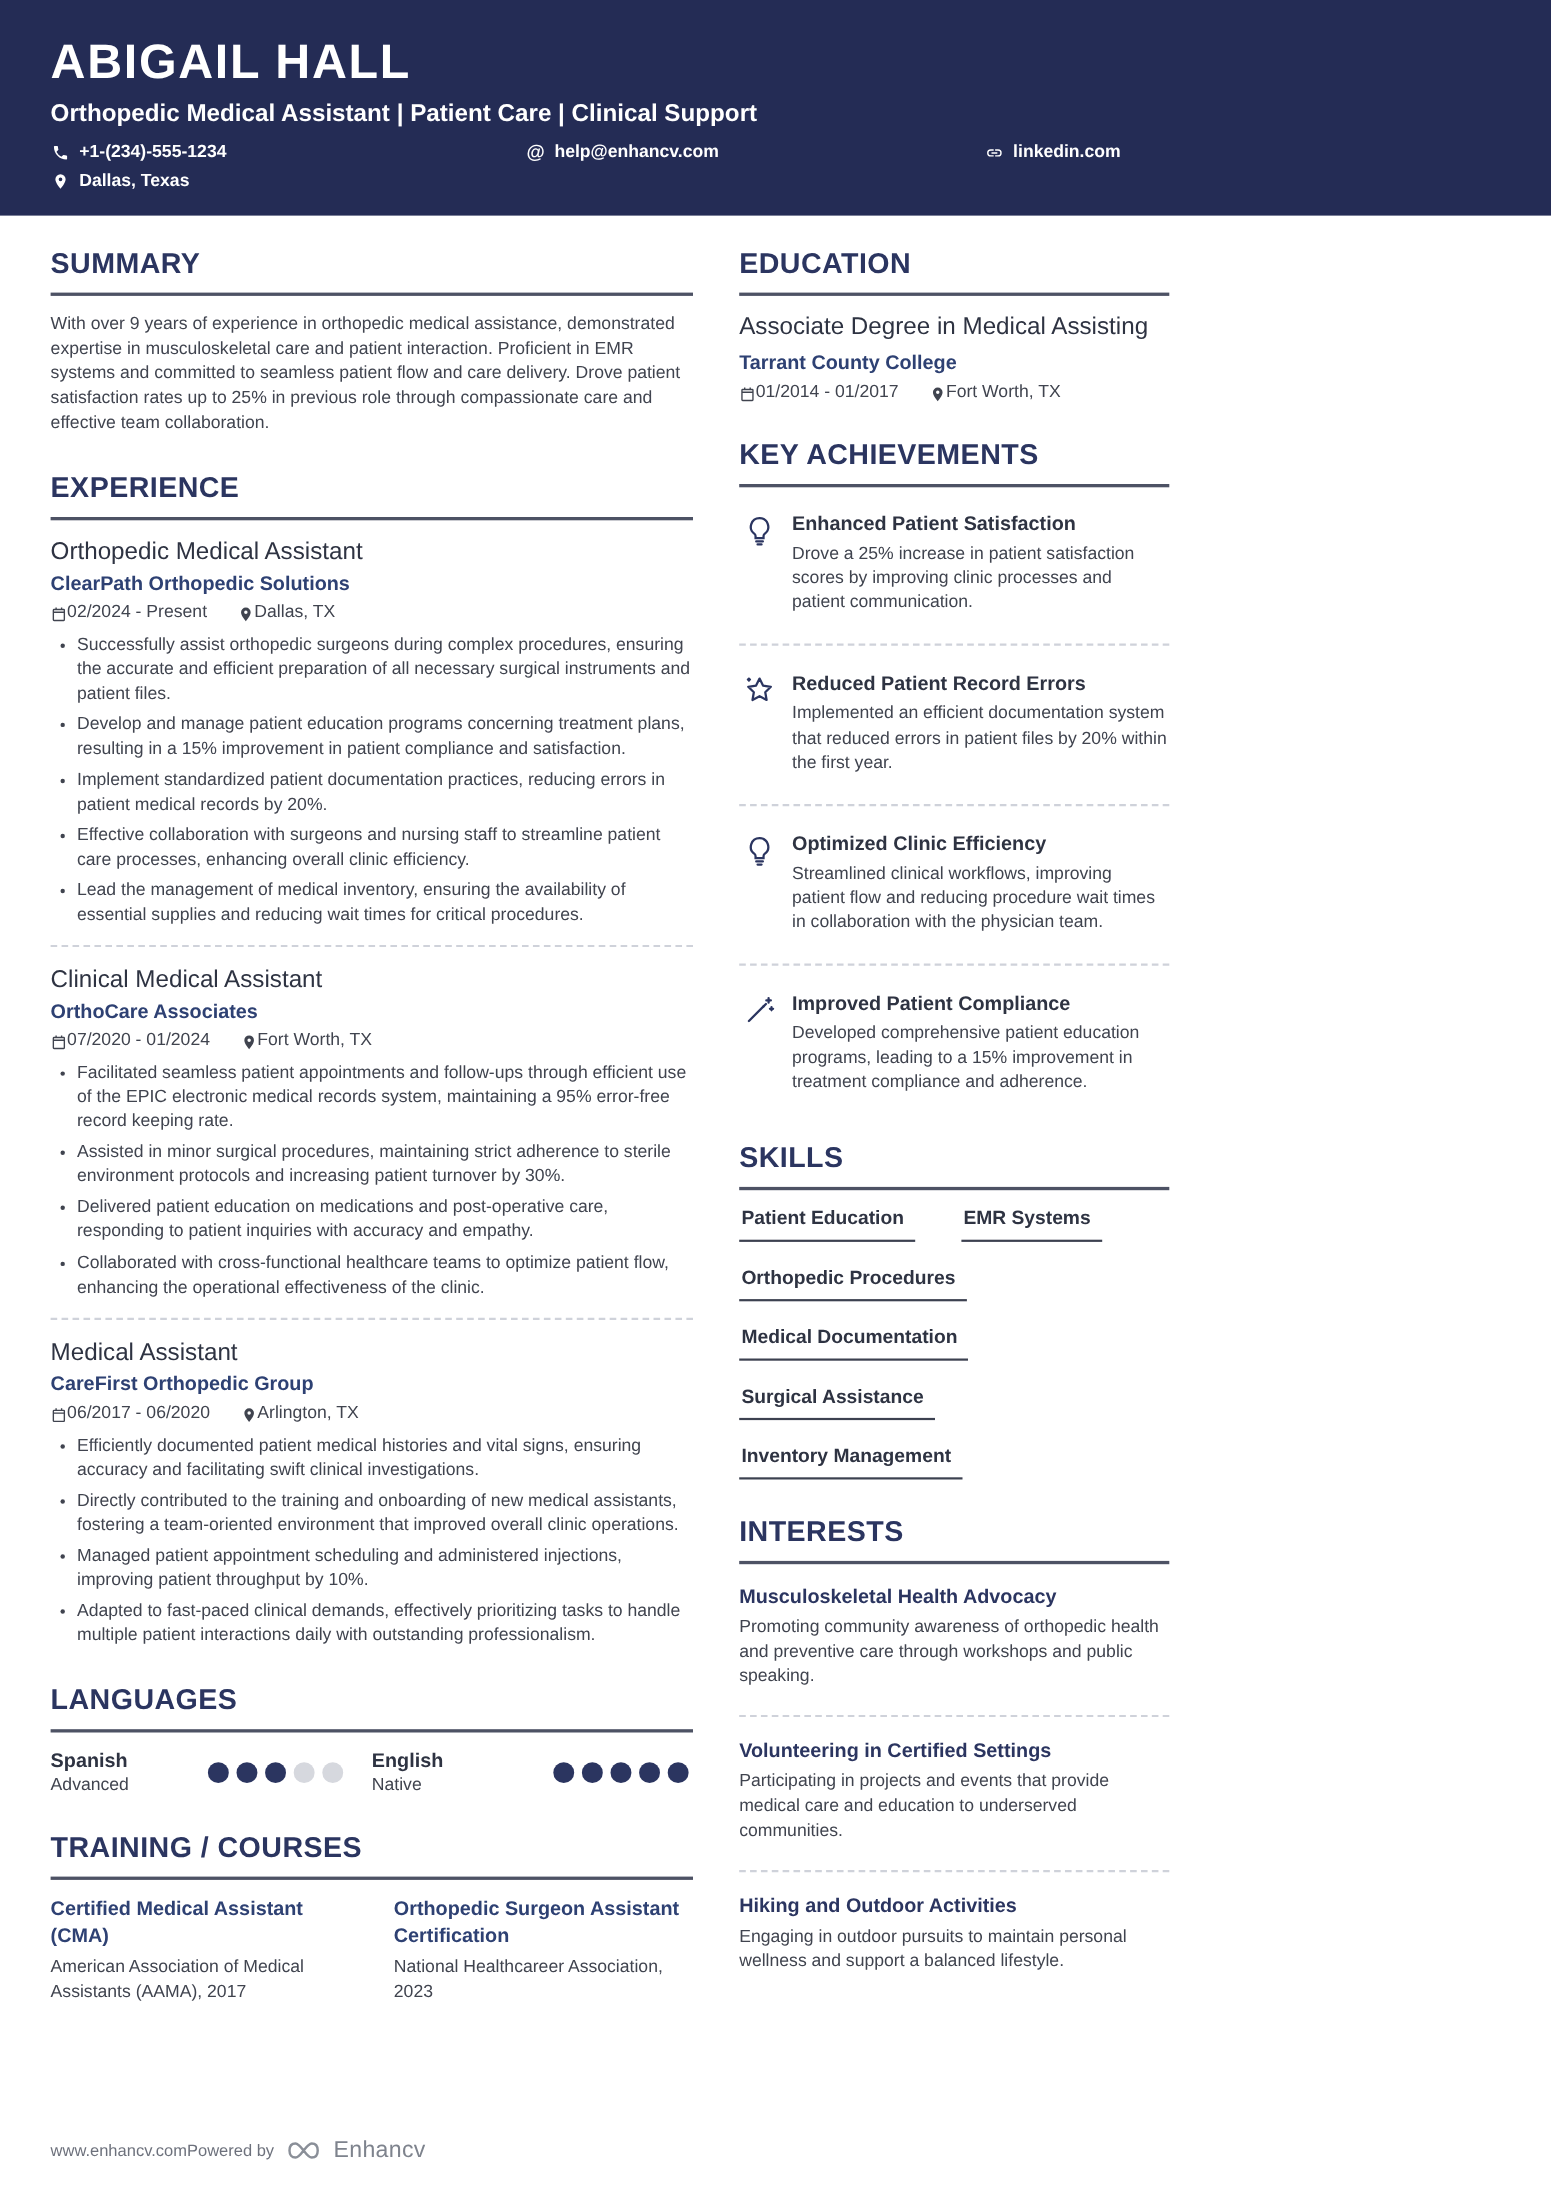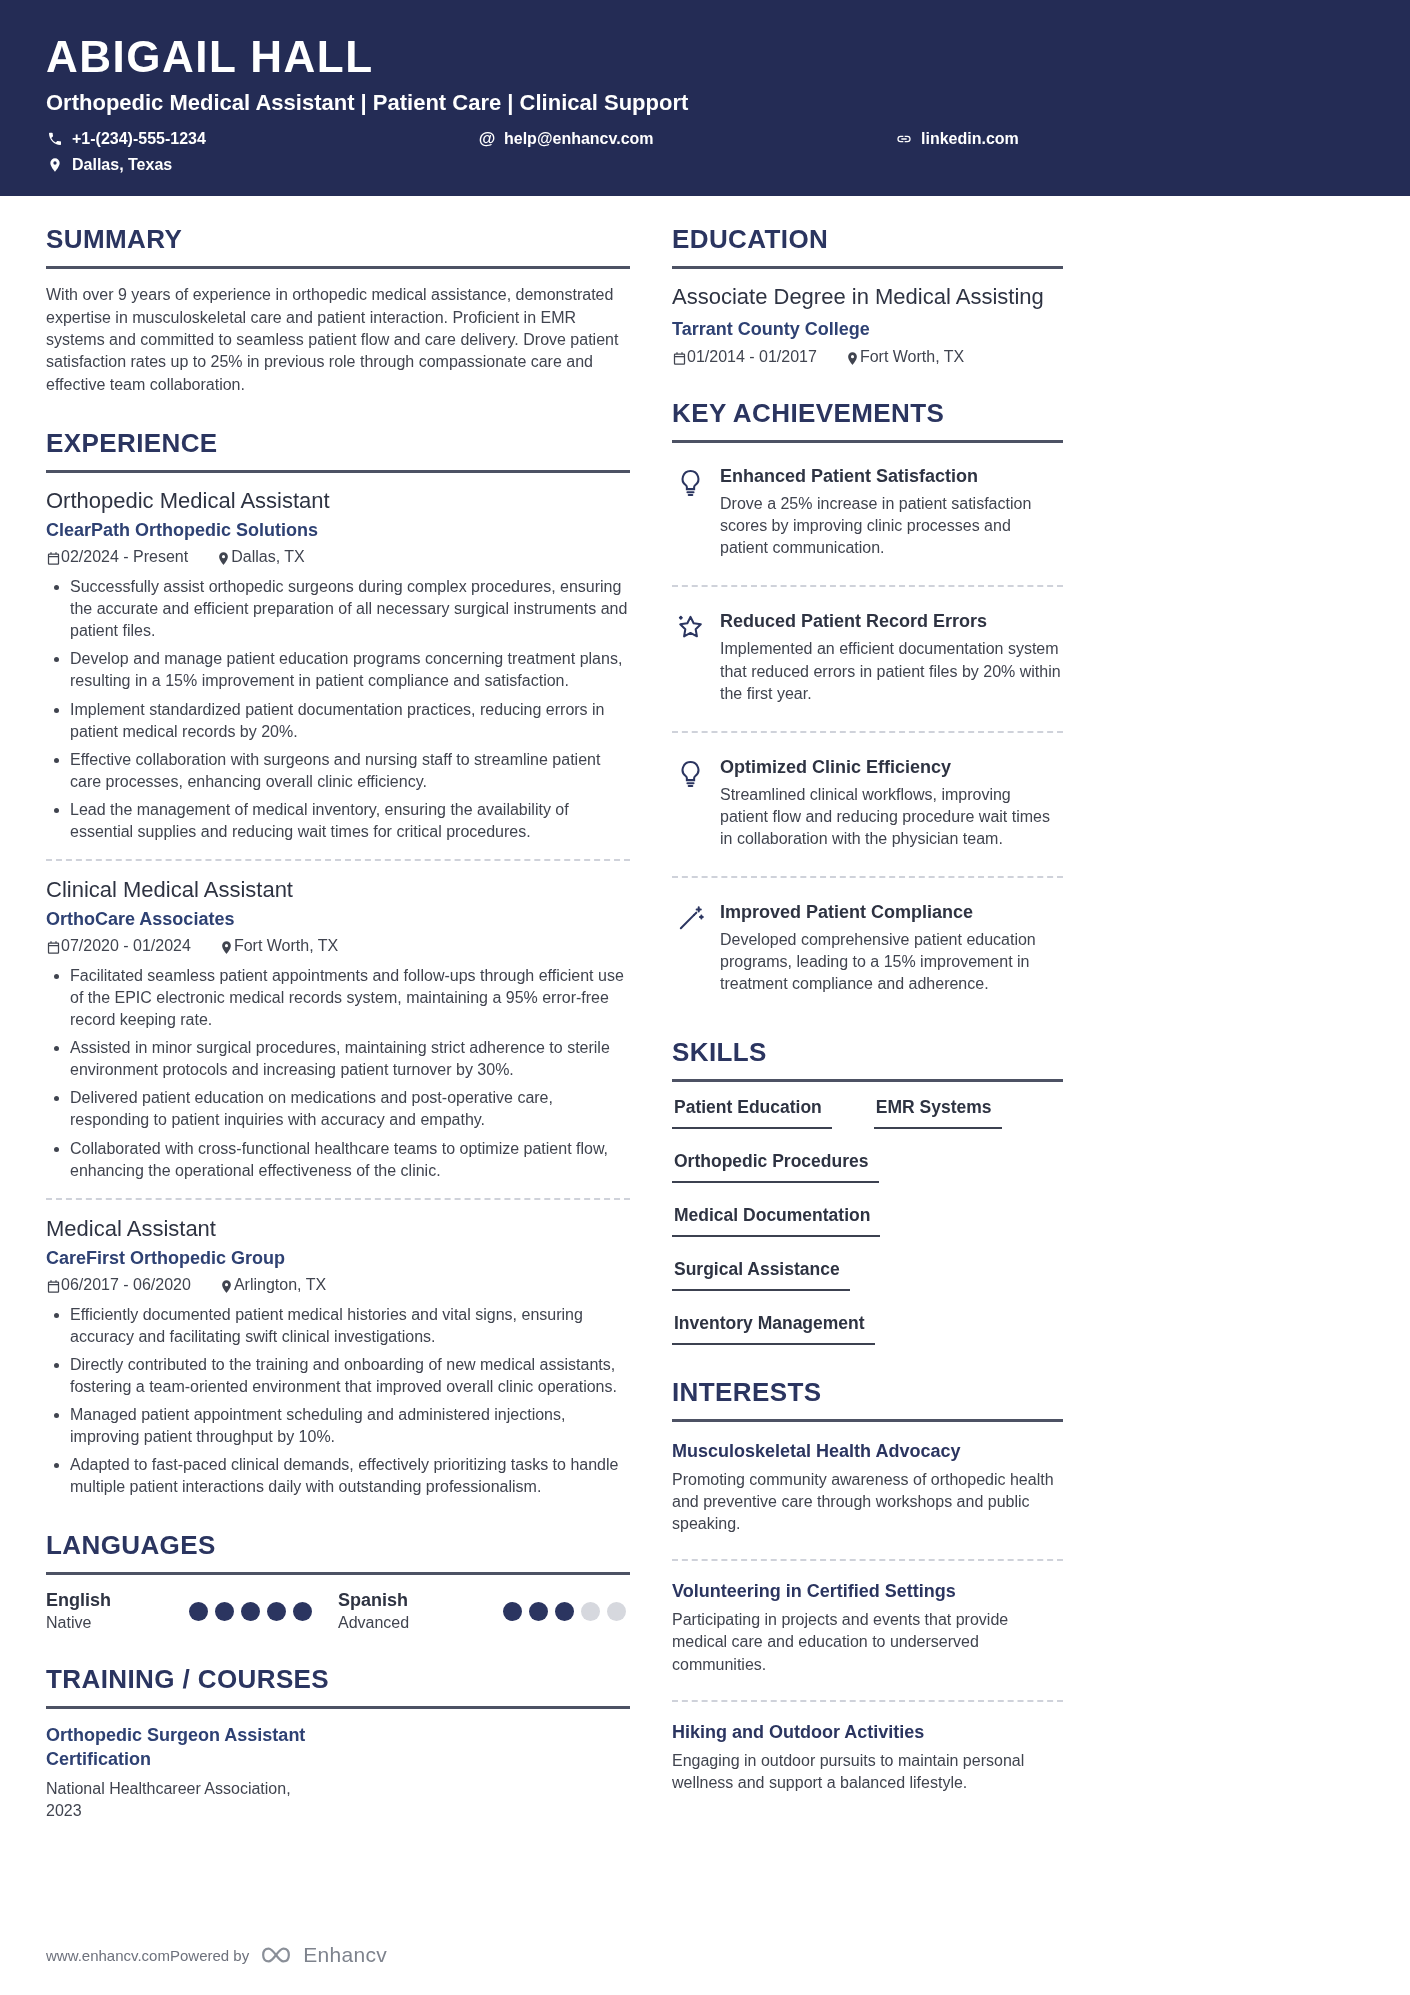--- a/index.html
+++ b/index.html
@@ -230,50 +230,54 @@
             <li>Adapted to fast-paced clinical demands, effectively prioritizing tasks to handle multiple patient interactions daily with outstanding professionalism.</li>
           </ul>
         </article>
       </section>
 
       <section>
         <h2 class="sec">LANGUAGES</h2>
         <div class="lang-row">
           <div class="lang">
             <div>
+              <div class="lang-name">Spanish</div>
+              <div class="lang-level">Advanced</div>
+            </div>
+            <div class="dots">
+                <span class="dot filled"></span>
+                <span class="dot filled"></span>
+                <span class="dot filled"></span>
+                <span class="dot"></span>
+                <span class="dot"></span>
+              </div>
+          </div>
+          <div class="lang">
+            <div>
               <div class="lang-name">English</div>
               <div class="lang-level">Native</div>
             </div>
             <div class="dots">
                 <span class="dot filled"></span>
                 <span class="dot filled"></span>
                 <span class="dot filled"></span>
                 <span class="dot filled"></span>
                 <span class="dot filled"></span>
               </div>
           </div>
-          <div class="lang">
-            <div>
-              <div class="lang-name">Spanish</div>
-              <div class="lang-level">Advanced</div>
-            </div>
-            <div class="dots">
-                <span class="dot filled"></span>
-                <span class="dot filled"></span>
-                <span class="dot filled"></span>
-                <span class="dot"></span>
-                <span class="dot"></span>
-              </div>
-          </div>
         </div>
       </section>
 
       <section>
         <h2 class="sec">TRAINING / COURSES</h2>
         <div class="train-grid">
+          <div class="train">
+            <div class="train-title">Certified Medical Assistant (CMA)</div>
+            <div class="train-org">American Association of Medical Assistants (AAMA), 2017</div>
+          </div>
           <div class="train">
             <div class="train-title">Orthopedic Surgeon Assistant Certification</div>
             <div class="train-org">National Healthcareer Association, 2023</div>
           </div>
         </div>
       </section>
     </div>
 
     <div class="col-right">
 

